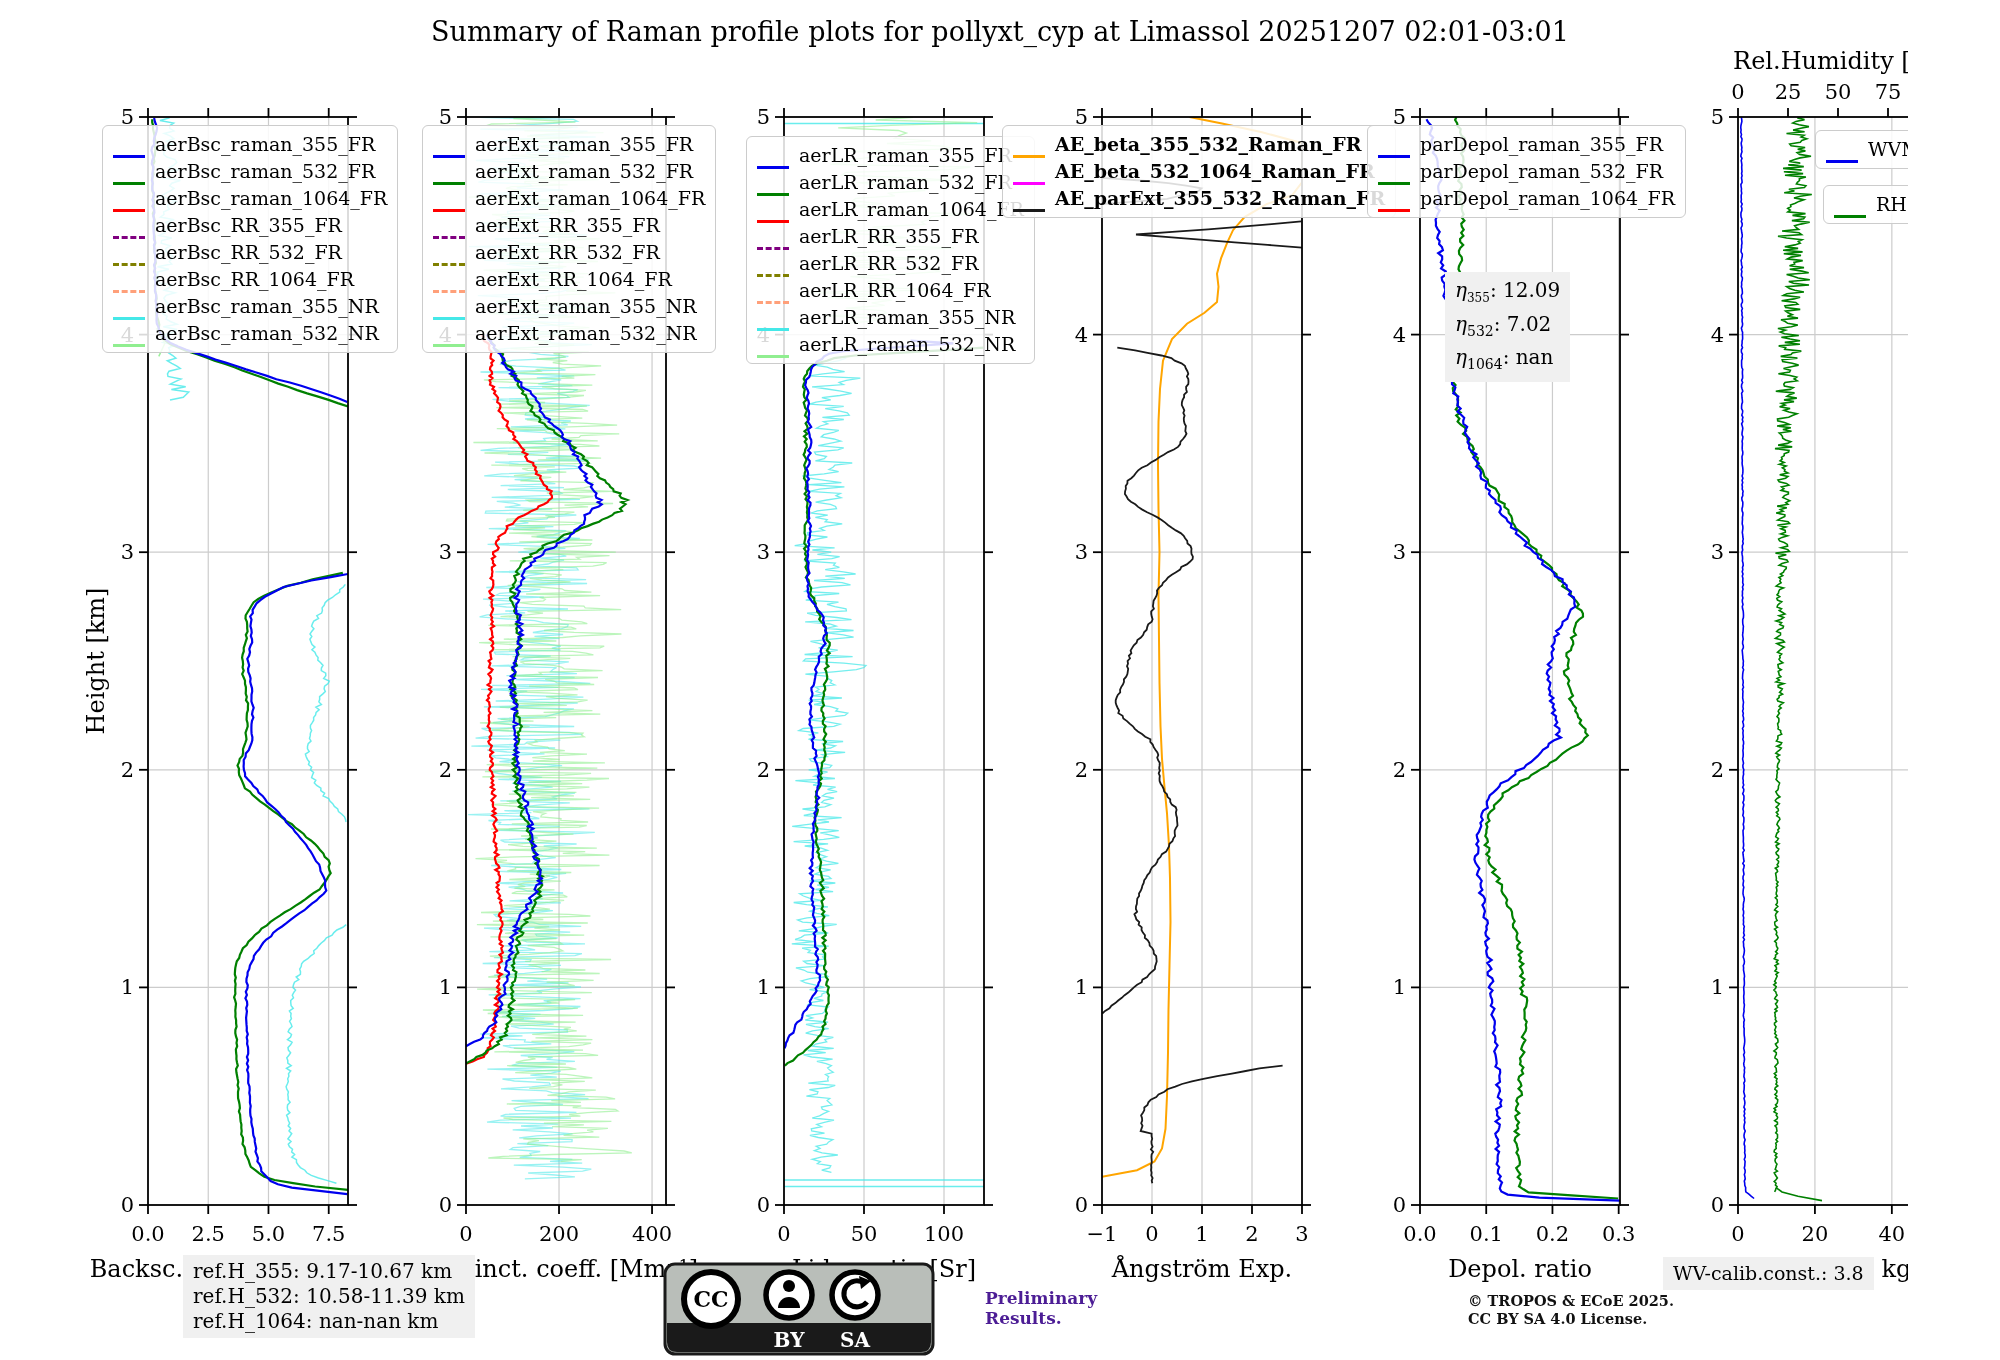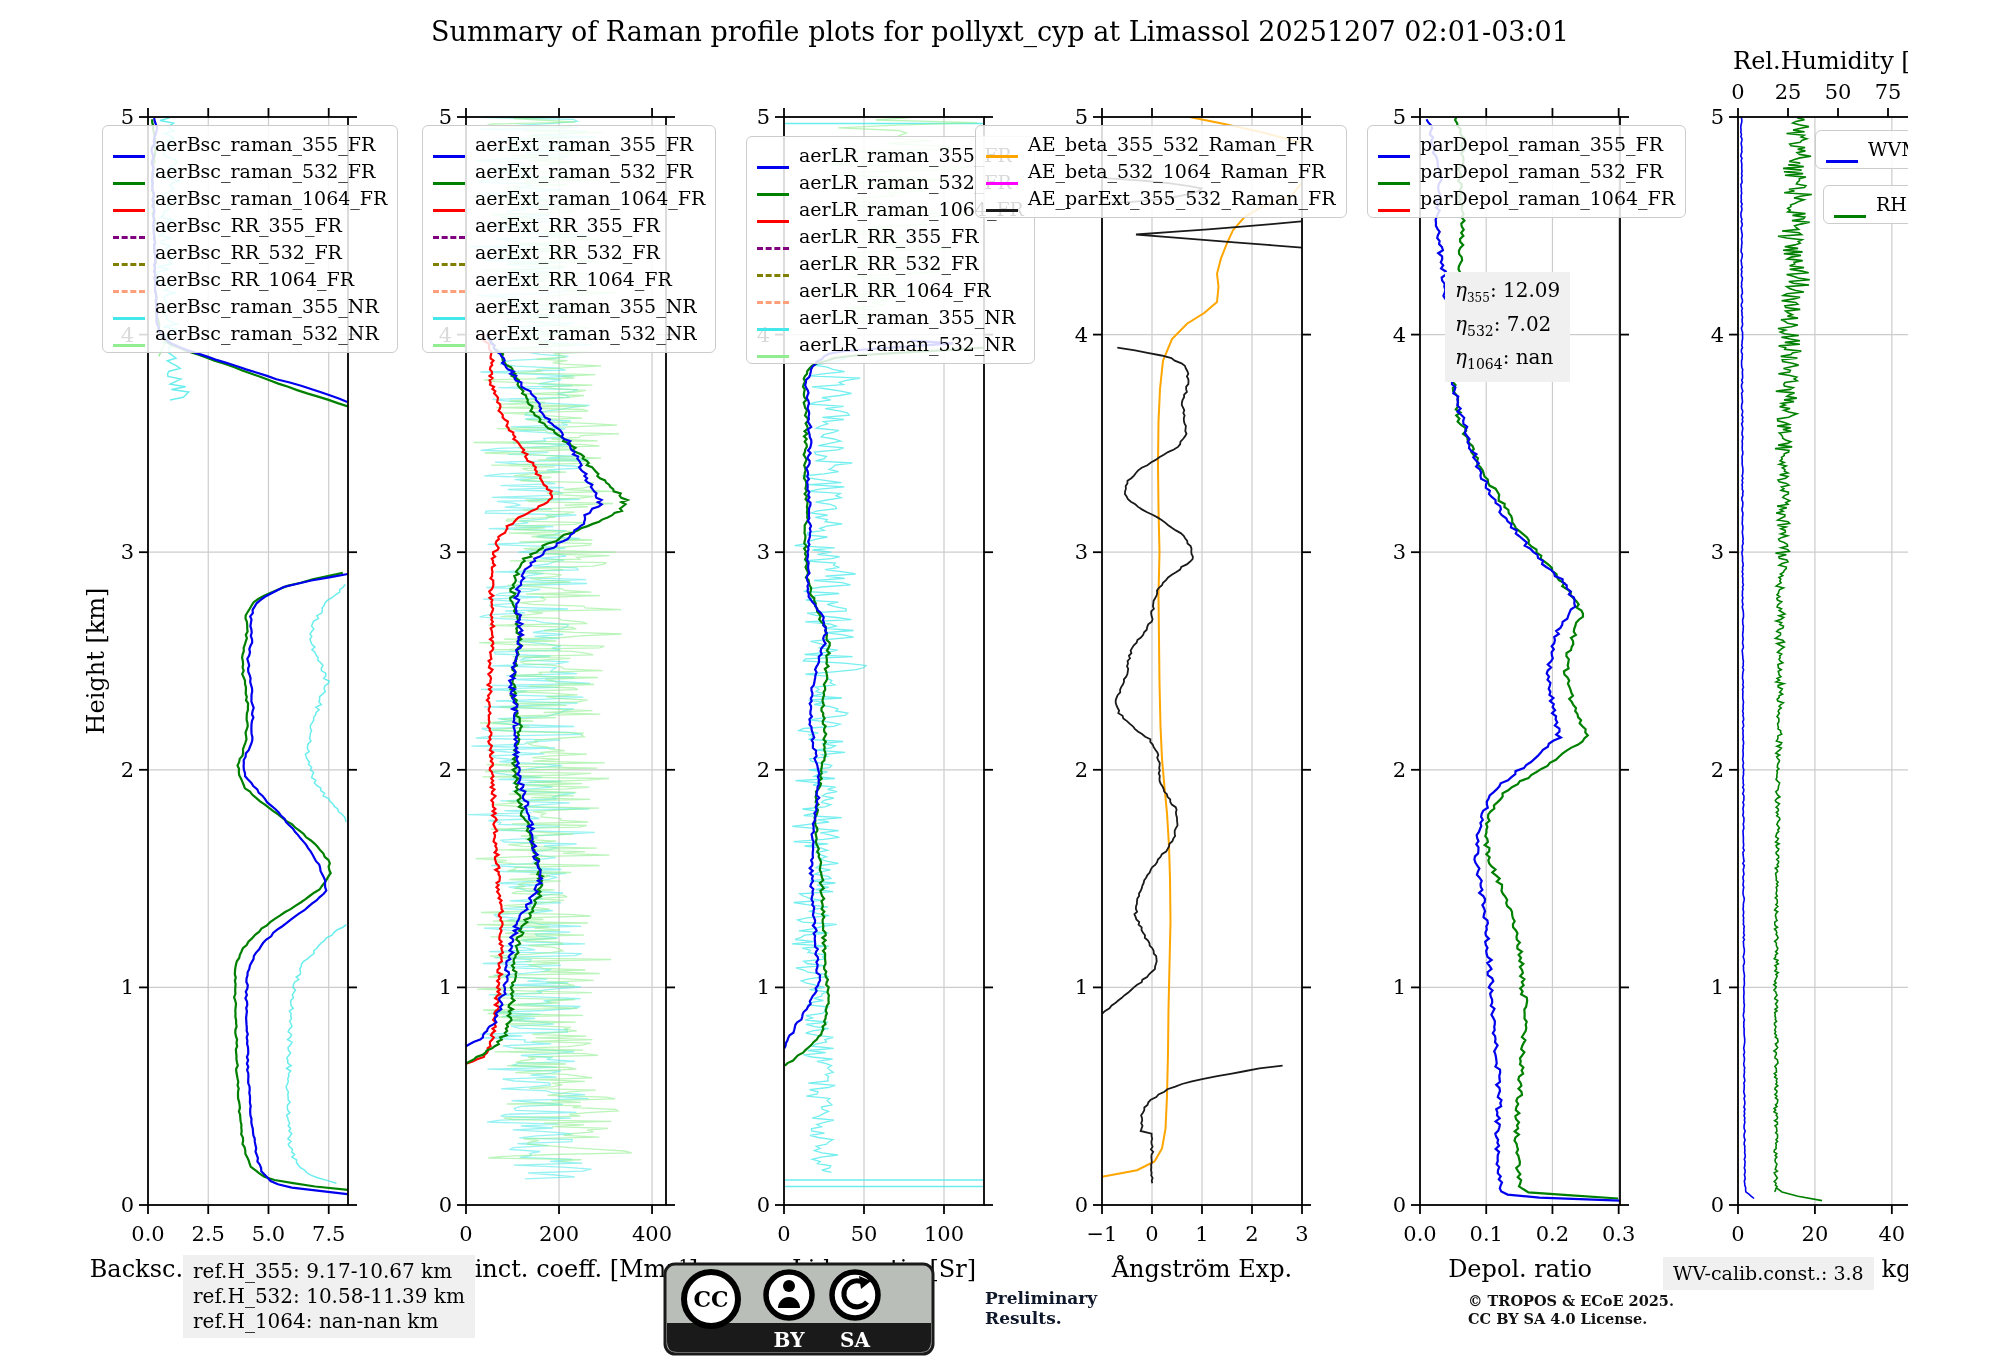--- a/index.html
+++ b/index.html
@@ -7,21 +7,21 @@
        font-family:"DejaVu Serif", "Liberation Serif", serif;color:#000;}
   .title{position:absolute;top:16px;left:0;width:2000px;text-align:center;font-size:27px;}
   #chart{position:absolute;left:0;top:0;}
   .legend{position:absolute;background:rgba(255,255,255,0.85);border:1px solid #cccccc;
           border-radius:6px;padding:5px 10px;font-size:19px;line-height:27px;white-space:nowrap;}
   .legend .li{display:flex;align-items:flex-end;}
   .legend .sample{display:inline-block;width:32px;margin-right:10px;border-top-style:solid;border-top-width:3px;height:0;}
   .legend .sample.dash{border-top-style:dashed;}
   .annbox{position:absolute;background:#f0f0f0;padding:4px 10px;font-size:20px;line-height:25px;white-space:nowrap;}
   .eta{position:absolute;background:#f0f0f0;padding:5px 10px;font-size:20px;line-height:26px;white-space:nowrap;}
-  .prelim{position:absolute;color:#0f172a;font-weight:bold;font-size:17px;line-height:20px;}
+  .prelim{position:absolute;color:#4c1d95;font-weight:bold;font-size:17px;line-height:20px;}
   .tropos{position:absolute;color:#111;font-weight:bold;font-size:14.5px;line-height:18px;}
   .ccbadge{position:absolute;}
   svg text{font-family:"DejaVu Serif", "Liberation Serif", serif;}
 </style>
 </head>
 <body>
 
 <div class="fig">
   <div class="title">Summary of Raman profile plots for pollyxt_cyp at Limassol 20251207 02:01-03:01</div>
 
@@ -432,21 +432,21 @@
         </div>
         <div class="li">
           <span class="sample" style="border-top-color: rgb(69, 232, 232);"></span>
           <span>aerLR_raman_355_NR</span>
         </div>
         <div class="li">
           <span class="sample" style="border-top-color: rgb(144, 238, 144);"></span>
           <span>aerLR_raman_532_NR</span>
         </div>
       </div>
-      <div class="legend" style="left: 975px; top: 125px;">
+      <div class="legend" style="left: 1002px; top: 125px; font-weight: bold;">
         <div class="li">
           <span class="sample" style="border-top-color: rgb(255, 165, 0);"></span>
           <span>AE_beta_355_532_Raman_FR</span>
         </div>
         <div class="li">
           <span class="sample" style="border-top-color: rgb(255, 0, 255);"></span>
           <span>AE_beta_532_1064_Raman_FR</span>
         </div>
         <div class="li">
           <span class="sample" style="border-top-color: rgb(26, 26, 26);"></span>

